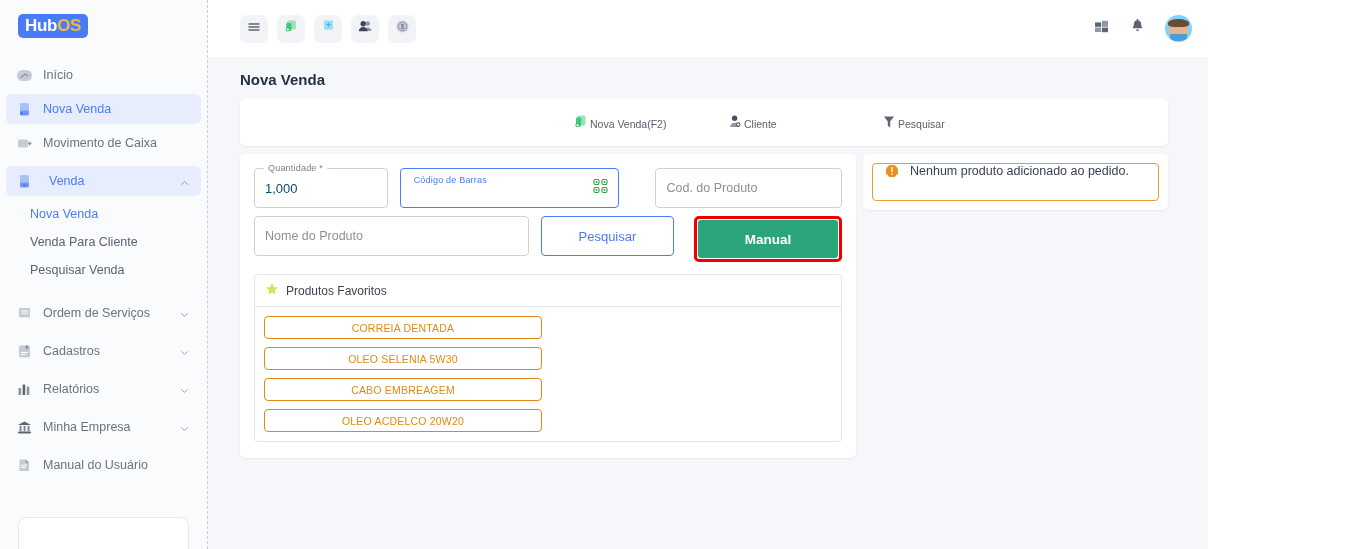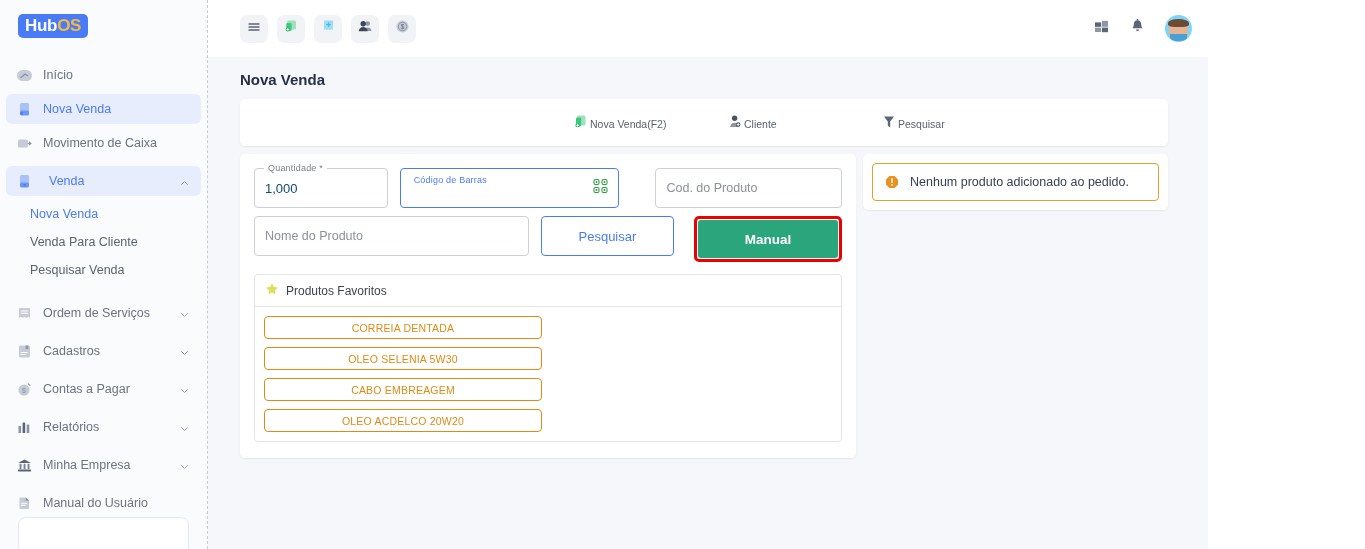--- a/index.html
+++ b/index.html
@@ -218,21 +218,21 @@
 
   
   .alertcard {
     background: #fff; border-radius: 5px;
     flex: 1; padding: 9px;
     box-shadow: 0 1px 2px rgba(30,40,70,0.07);
     align-self: flex-start;
   }
   .alert {
     border: 1px solid #e0a030; border-radius: 4px;
-    height: 38px; display: flex; align-items: center;
+    height: 38px; display: flex; 
     padding: 0 12px; gap: 11px;
   }
   .alert .atext { font-size: 12.5px; color: #3a4150; }
   .alert-ico {
     width: 14px; height: 14px; flex: 0 0 14px;
   }
 </style>
 </head>
 <body>
 
@@ -331,35 +331,20 @@
             </svg>
         </span>
         <span class="lbl">Cadastros</span>
         <span class="chev">
           <svg width="9" height="9" viewBox="0 0 9 9">
               <path d="M1.5 3 L4.5 6 L7.5 3" stroke="#9aa3b4" stroke-width="1" fill="none" stroke-linecap="round" stroke-linejoin="round"></path>
             </svg>
         </span>
       </div>
 
-      <div class="nav-item group">
-        <span class="ico">
-          <svg width="17" height="17" viewBox="0 0 17 17">
-              <circle cx="8" cy="9" r="5.6" fill="#c6cbd6"></circle>
-              <text x="8" y="11.6" font-size="7" fill="#8b93a3" text-anchor="middle" font-family="Liberation Sans">$</text>
-              <path d="M12.3 2.8l1.6 1.6" stroke="#8b93a3" stroke-width="1.2" stroke-linecap="round"></path>
-            </svg>
-        </span>
-        <span class="lbl">Contas a Pagar</span>
-        <span class="chev">
-          <svg width="9" height="9" viewBox="0 0 9 9">
-              <path d="M1.5 3 L4.5 6 L7.5 3" stroke="#9aa3b4" stroke-width="1" fill="none" stroke-linecap="round" stroke-linejoin="round"></path>
-            </svg>
-        </span>
-      </div>
 
       <div class="nav-item group">
         <span class="ico">
           <svg width="17" height="17" viewBox="0 0 17 17">
               <rect x="2.5" y="7" width="2.6" height="7" rx="0.6" fill="#8b93a3"></rect>
               <rect x="6.6" y="3.5" width="2.6" height="10.5" rx="0.6" fill="#5d6575"></rect>
               <rect x="10.7" y="5.5" width="2.6" height="8.5" rx="0.6" fill="#8b93a3"></rect>
             </svg>
         </span>
         <span class="lbl">Relatórios</span>

